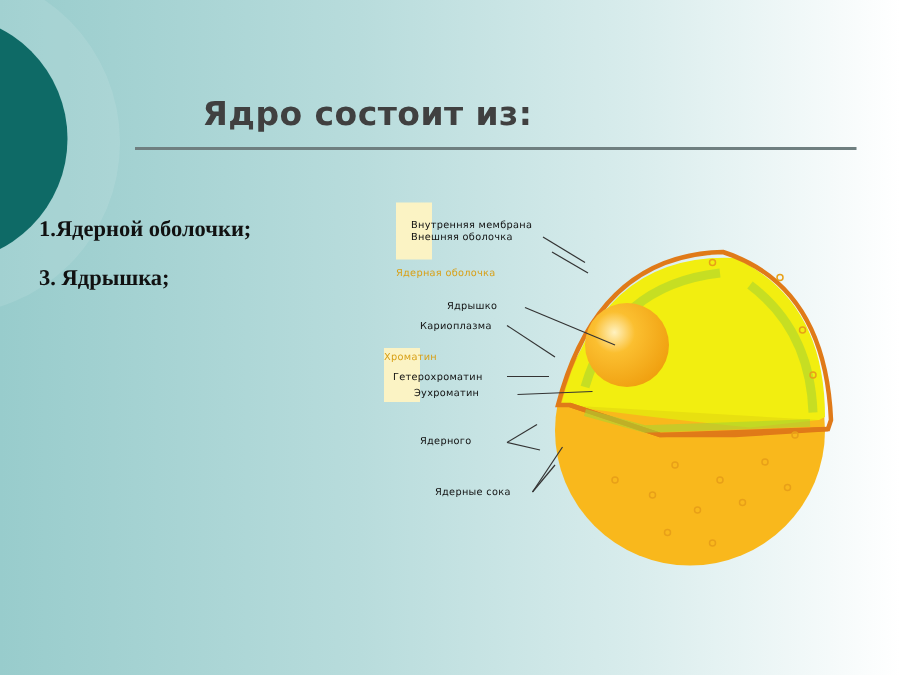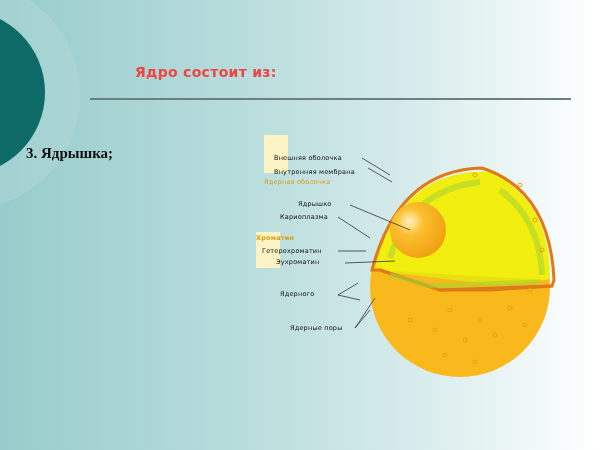--- a/index.html
+++ b/index.html
@@ -11,21 +11,21 @@
   .deco-circle {
     position:absolute; left:-120px; top:10px; width:165px; height:165px;
     border-radius:50%; background:#0e6a66;
   }
   .deco-ring {
     position:absolute; left:-150px; top:-20px; width:230px; height:230px;
     border-radius:50%; background:rgba(255,255,255,0.10);
   }
   .title {
     position:absolute; left:135px; top:64px;
-    font-family:"DejaVu Sans", sans-serif; font-weight:bold; font-size:14px; color:#ef4444;
+    font-family:"DejaVu Sans", sans-serif; font-weight:bold; font-size:22px; color:#404040;
     letter-spacing:0.3px;
   }
   .title-rule {
     position:absolute; left:90px; top:98px; width:481px; height:2px; background:#6f7f80;
   }
   .list { position:absolute; left:26px; top:143px; margin:0; padding:0; list-style:none; }
   .list li {
     font-family:"Liberation Serif", serif; font-weight:bold; font-size:15px; color:#111;
     height:33px; line-height:20px;
   }
@@ -40,20 +40,21 @@
 </head>
 <body>
 
 <div class="deco-ring"></div>
 <div class="deco-circle"></div>
 
 <div class="title">Ядро состоит из:</div>
 <div class="title-rule"></div>
 
 <ul class="list">
+  <li>1.Ядерной оболочки;</li>
   <li>3. Ядрышка;</li>
 </ul>
 
 <div class="diagram">
   <svg width="320" height="290" viewBox="0 0 320 290">
     <defs>
       <radialGradient id="nuc" cx="0.35" cy="0.35" r="0.7">
         <stop offset="0" stop-color="#fff2c0"></stop>
         <stop offset="0.35" stop-color="#fbbf30"></stop>
         <stop offset="1" stop-color="#f0a010"></stop>
@@ -100,22 +101,22 @@
       <line x1="88" y1="165" x2="108" y2="153"></line>
       <line x1="88" y1="165" x2="110" y2="170"></line>
       <line x1="105" y1="198" x2="125" y2="168"></line>
       <line x1="105" y1="198" x2="120" y2="180"></line>
     </g>
   </svg>
 
   <div class="hl" style="left:14px;top:5px;width:24px;height:38px;"></div>
   <div class="lbl cat" style="left:14px;top:8px;margin-top:40px;">Ядерная оболочка</div>
   <div class="lbl" style="left:24px;top:24px;">Внешняя оболочка</div>
-  <div class="lbl" style="left:24px;top:38px;">Внутренняя мембрана</div>
+  <div class="lbl" style="left:24px;top:16px;">Внутренняя мембрана</div>
   <div class="lbl" style="left:48px;top:70px;">Ядрышко</div>
   <div class="lbl" style="left:30px;top:83px;">Кариоплазма</div>
   <div class="hl" style="left:6px;top:102px;width:24px;height:36px;"></div>
-  <div class="lbl cat" style="left:6px;top:104px;font-weight:bold;">Хроматин</div>
+  <div class="lbl cat" style="left:6px;top:104px;">Хроматин</div>
   <div class="lbl" style="left:12px;top:117px;">Гетерохроматин</div>
   <div class="lbl" style="left:26px;top:128px;">Эухроматин</div>
   <div class="lbl" style="left:30px;top:160px;">Ядерного</div>
-  <div class="lbl" style="left:40px;top:194px;">Ядерные поры</div>
+  <div class="lbl" style="left:40px;top:194px;">Ядерные сока</div>
 </div>
 
 </body></html>

